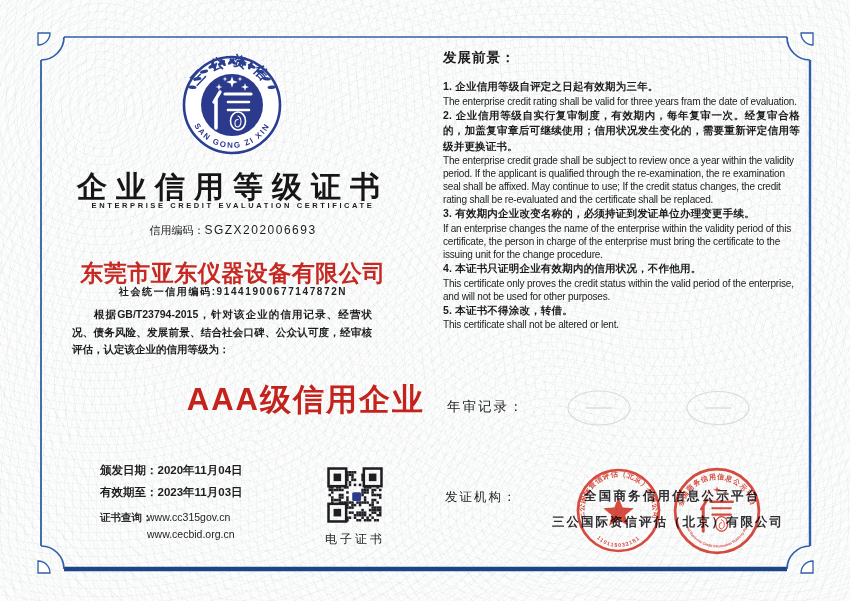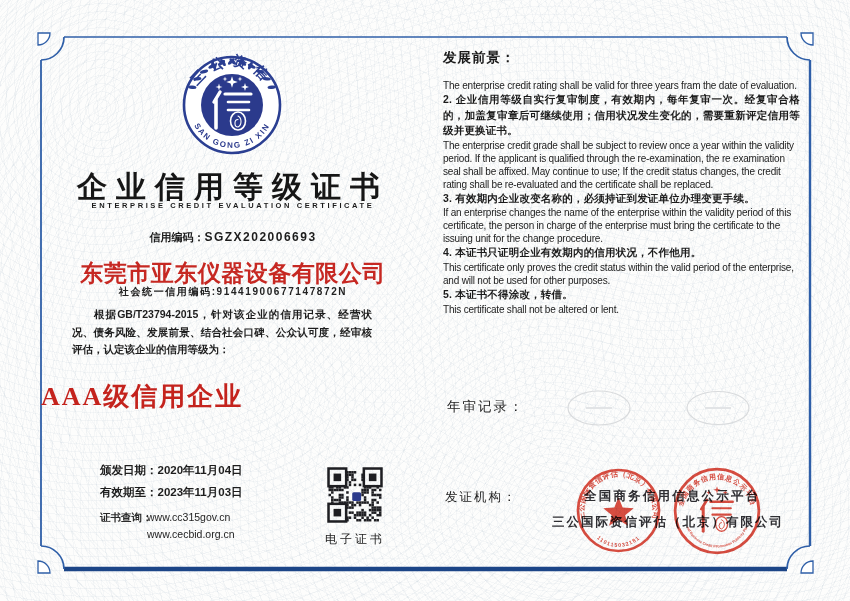--- a/index.html
+++ b/index.html
@@ -27,41 +27,41 @@
   #cert-title{
     left:41px;top:167px;width:384px;text-align:center;
     font-family:"Liberation Serif",serif;font-weight:bold;
     font-size:30px;letter-spacing:9px;color:#161616;white-space:nowrap;
   }
   #cert-subtitle{
     left:41px;top:201px;width:384px;text-align:center;
     font-size:7.5px;font-weight:bold;letter-spacing:2.6px;color:#1b1b1b;white-space:nowrap;
   }
   #credit-code-line{
-    left:41px;top:230px;width:384px;text-align:center;
-    font-size:11px;font-weight:bold;color:#1c1c1c;
+    left:41px;top:223px;width:384px;text-align:center;
+    font-size:11px;font-weight:normal;color:#1c1c1c;
   }
   #credit-code-line .code{font-size:12px;letter-spacing:1.5px;}
   #company-name{
     left:41px;top:243px;width:384px;text-align:center;
     font-size:23px;font-weight:bold;color:#c62822;letter-spacing:.5px;white-space:nowrap;margin-top:15px;
   }
   #uscc-line{
     left:41px;top:285px;width:384px;text-align:center;
     font-size:10px;font-weight:bold;color:#222;letter-spacing:1.6px;white-space:nowrap;
   }
   #body-paragraph{
     left:72px;top:306px;width:300px;
     font-size:10.5px;font-weight:bold;color:#1d1d1d;
     line-height:17.6px;text-indent:22px;text-align:justify;
   }
   #rating-line{
-    left:41px;top:379px;width:384px;text-align:left;
-    font-family:Liberation Serif, serif;font-weight:bold;
-    font-size:26px;color:#c4231d;letter-spacing:2px;white-space:nowrap;
+    left:41px;top:379px;width:384px;text-align:right;
+    font-family:Liberation Sans, sans-serif;font-weight:bold;
+    font-size:31px;color:#c4231d;letter-spacing:2px;white-space:nowrap;
   }
   .date-line{left:100px;font-size:11.5px;font-weight:bold;color:#1d1d1d;white-space:nowrap;}
   #issue-date-line{top:463px;}
   #valid-until-line{top:485px;}
   #query-label{left:100px;top:511px;font-size:10.5px;font-weight:bold;color:#2a2a2a;}
   .query-url{left:147px;font-size:10.5px;color:#232323;}
   #query-url1{top:511px;}
   #query-url2{top:528px;}
   #qr-caption{
     left:322px;top:531px;width:66px;text-align:center;
@@ -318,20 +318,21 @@
       <rect x="2.5217391304347827" y="37.82608695652174" width="17.65217391304348" height="17.65217391304348" fill="none" stroke="#1e1e22" stroke-width="2.5217391304347827"></rect>
       <rect x="7.565217391304348" y="42.869565217391305" width="7.565217391304348" height="7.565217391304348" fill="#1e1e22"></rect>
     </g>
     <rect x="26.22608695652174" y="26.22608695652174" width="8.876521739130437" height="8.876521739130437" rx="1.5" fill="#2b3a8c"></rect>
   </svg>
 <div class="abs" id="qr-caption">电子证书</div>
 
 <div class="abs" id="notes-heading">发展前景：</div>
 
 <div class="abs" id="notes">
+  <p class="note-zh">1. 企业信用等级自评定之日起有效期为三年。</p>
   <p class="note-en">The enterprise credit rating shall be valid for three years fram the date of evaluation.</p>
   <p class="note-zh">2. 企业信用等级自实行复审制度，有效期内，每年复审一次。经复审合格的，加盖复审章后可继续使用；信用状况发生变化的，需要重新评定信用等级并更换证书。</p>
   <p class="note-en">The enterprise credit grade shall be subject to review once a year within the validity period. If the applicant is qualified through the re-examination, the re examination seal shall be affixed. May continue to use; If the credit status changes, the credit rating shall be re-evaluated and the certificate shall be replaced.</p>
   <p class="note-zh">3. 有效期内企业改变名称的，必须持证到发证单位办理变更手续。</p>
   <p class="note-en">If an enterprise changes the name of the enterprise within the validity period of this certificate, the person in charge of the enterprise must bring the certificate to the issuing unit for the change procedure.</p>
   <p class="note-zh">4. 本证书只证明企业有效期内的信用状况，不作他用。</p>
   <p class="note-en">This certificate only proves the credit status within the valid period of the enterprise, and will not be used for other purposes.</p>
   <p class="note-zh">5. 本证书不得涂改，转借。</p>
   <p class="note-en">This certificate shall not be altered or lent.</p>
 </div>

